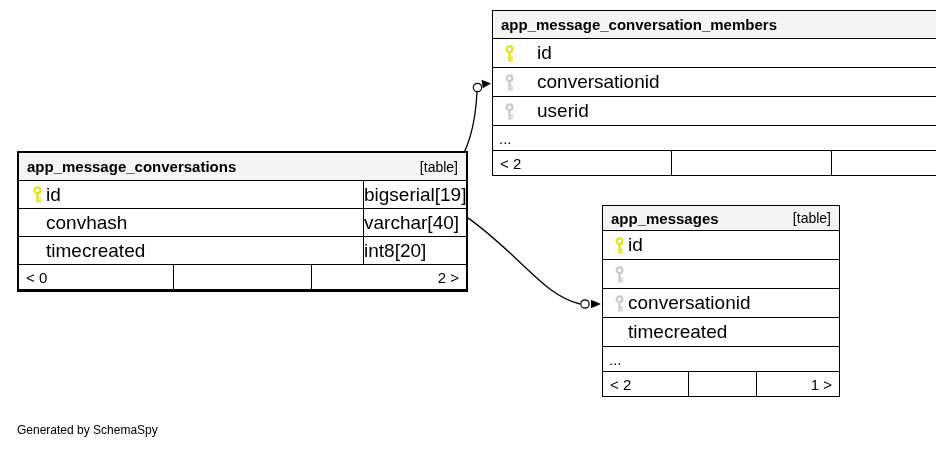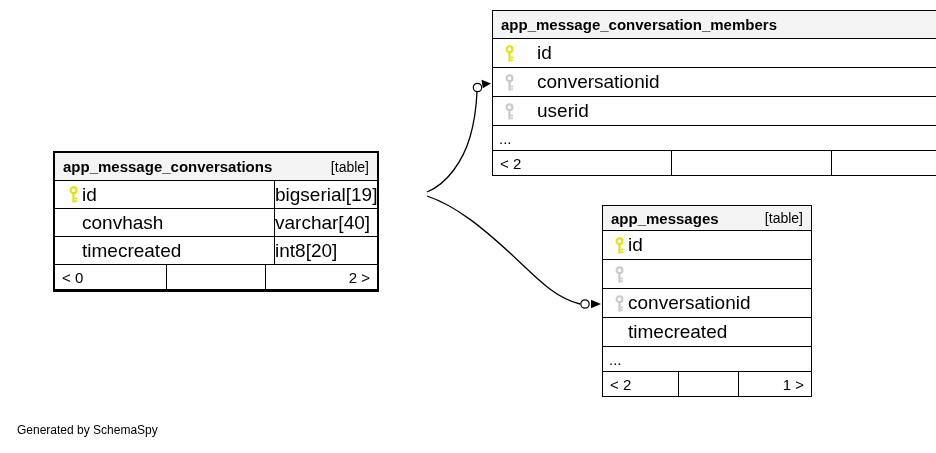--- a/index.html
+++ b/index.html
@@ -95,21 +95,21 @@
 <svg id="edges" width="936" height="453">
   <path d="M 427 192 C 447 184, 463 161, 470 137 C 475 120, 476.5 103, 477 92" fill="none" stroke="#000" stroke-width="1.3"></path>
   <circle cx="477.5" cy="87.5" r="4.2" fill="#fff" stroke="#000" stroke-width="1.2"></circle>
   <polygon points="491,83.5 481.5,79.8 482.8,88.3" fill="#000"></polygon>
 
   <path d="M 427 196 C 457 206, 485 230, 510 253 C 536 277, 553 297, 580 304" fill="none" stroke="#000" stroke-width="1.3"></path>
   <circle cx="585" cy="304" r="4.2" fill="#fff" stroke="#000" stroke-width="1.2"></circle>
   <polygon points="601,304 591,299.8 591,308.2" fill="#000"></polygon>
 </svg>
 
-<div class="db-table focal t-conversations" style="left:17px; top:151px; width:326px;margin-left:36px;">
+<div class="db-table focal t-conversations" style="left:17px; top:151px; width:451px;">
   <div class="title">
     <span class="tname">app_message_conversations</span>
     <span class="ttag">[table]</span>
   </div>
   <div class="row">
     <span class="islot">
         <span class="keyicon primary">
       <svg width="11" height="17" viewBox="0 0 11 17">
             <circle cx="5.5" cy="4.2" r="2.9" fill="none" stroke="currentColor" stroke-width="2.1"></circle>
             <rect x="4.4" y="6.8" width="2.2" height="9.8" fill="currentColor"></rect>
@@ -183,21 +183,21 @@
     <span class="cname">userid</span>
   </div>
   <div class="ellipsis-row">...</div>
   <div class="footer">
     <span class="fcell">&lt; 2</span>
     <span class="fcell"></span>
     <span class="fcell right"></span>
   </div>
 </div>
 
-<div class="db-table t-messages" style="left:602px; top:205px; width:210px;">
+<div class="db-table t-messages" style="left:602px; top:205px; width:238px;">
   <div class="title">
     <span class="tname">app_messages</span>
     <span class="ttag">[table]</span>
   </div>
   <div class="row">
     <span class="islot">
         <span class="keyicon primary">
       <svg width="11" height="17" viewBox="0 0 11 17">
             <circle cx="5.5" cy="4.2" r="2.9" fill="none" stroke="currentColor" stroke-width="2.1"></circle>
             <rect x="4.4" y="6.8" width="2.2" height="9.8" fill="currentColor"></rect>

